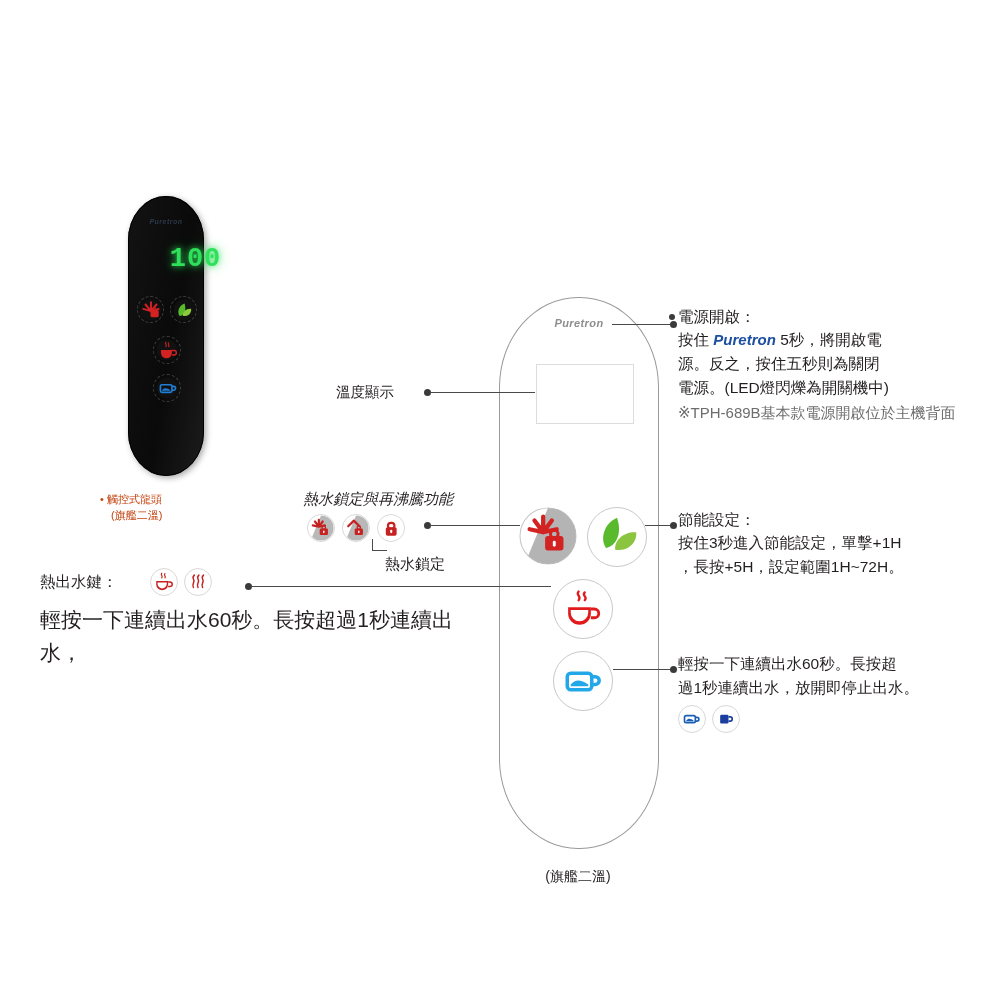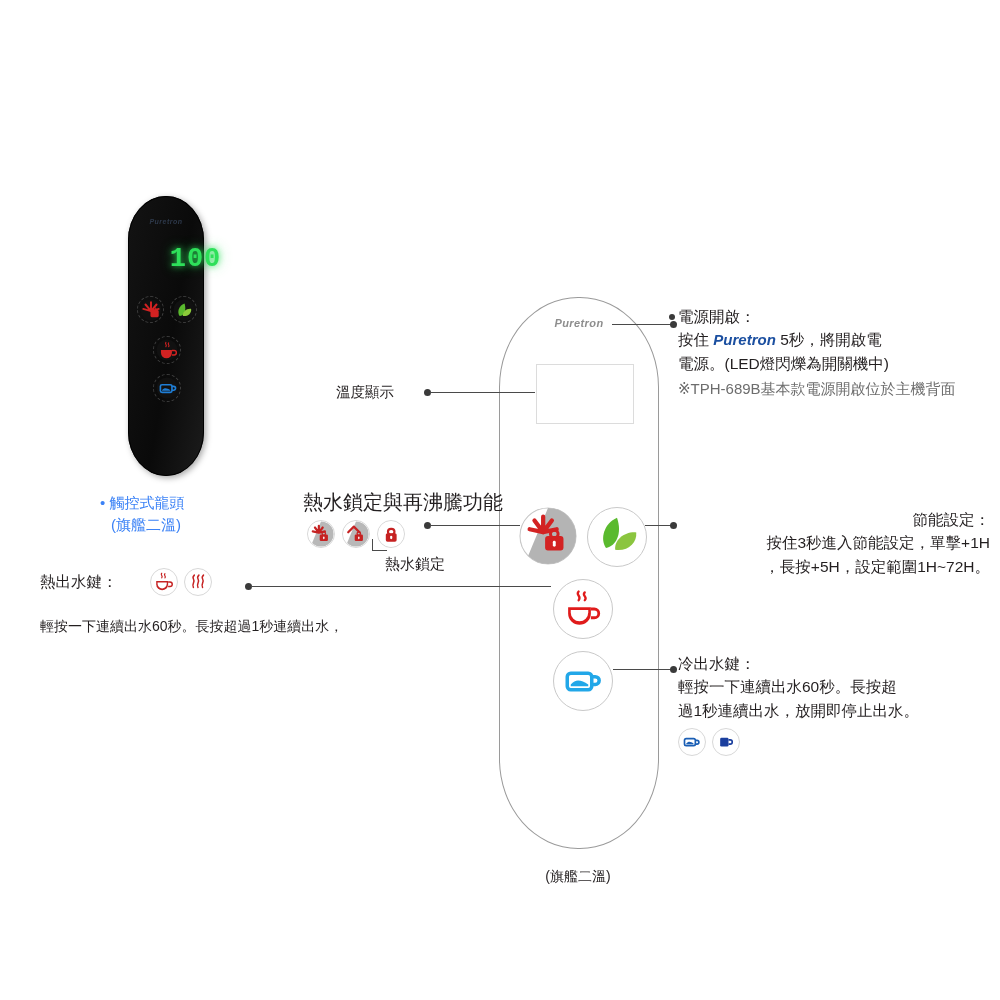--- a/index.html
+++ b/index.html
@@ -40,21 +40,21 @@
     text-shadow:0 0 6px rgba(46,224,90,.85),0 0 14px rgba(46,224,90,.45);
     margin-left:41px;
   }
   .bp-btn{position:absolute;border-radius:50%;border:1px dashed rgba(255,255,255,.20);
           display:flex;align-items:center;justify-content:center;}
   .bp-b1{left:9px; top:100px;width:25px;height:25px;}
   .bp-b2{left:42px;top:100px;width:25px;height:25px;}
   .bp-b3{left:25px;top:140px;width:26px;height:26px;}
   .bp-b4{left:25px;top:178px;width:26px;height:26px;}
 
-  .faucet-cap{position:absolute;left:100px;top:492px;width:190px;font-size:15px;line-height:1.45;color:#3b82f6;}
+  .faucet-cap{position:absolute;left:100px;top:492px;width:190px;font-size:11px;line-height:1.45;color:#c2410c;}
   .faucet-cap .b{letter-spacing:0px;}
 
   
   .white-panel{
     position:absolute;left:499px;top:297px;width:158px;height:550px;
     border:1.3px solid #9a9a9a;border-radius:79px/90px;background:#fff;
   }
   .wp-logo{
     position:absolute;left:0;top:19px;width:158px;text-align:center;
     font-size:11px;font-weight:bold;font-style:italic;color:#8d8d8d;letter-spacing:.4px;
@@ -92,25 +92,25 @@
   .lbl{position:absolute;font-size:14.5px;color:#231f20;white-space:nowrap;}
 
   .icon-row{display:flex;align-items:center;gap:6px;}
   .mini{width:26px;height:26px;border-radius:50%;border:1px solid #d8d8d8;background:#fff;
         display:flex;align-items:center;justify-content:center;overflow:hidden;}
 
   
   .hot-block{position:absolute;left:40px;top:568px;width:430px;}
   .hot-line1{display:flex;align-items:center;gap:10px;}
   .hot-line1 .t{font-size:15.5px;text-align:right;}
-  .hot-desc{font-size:14px;line-height:1.55;margin-top:20px;}
+  .hot-desc{font-size:21px;line-height:1.55;margin-top:8px;}
 
   
   .lock-group{position:absolute;left:303px;top:489px;width:210px;}
-  .lock-title{font-size:20px;line-height:1.3;white-space:nowrap;}
+  .lock-title{font-size:15px;line-height:1.3;white-space:nowrap;font-style:italic;}
   .lock-icons{display:flex;align-items:center;gap:7px;margin-top:5px;margin-left:4px;}
   .lock-sub{position:absolute;left:82px;top:66px;font-size:15px;white-space:nowrap;}
 </style>
 </head>
 <body>
 
 <div class="stage">
 
 
   <div class="black-panel">
@@ -216,35 +216,35 @@
   <div class="hline" style="left:251px;top:586px;width:300px;"></div>
 
   <div class="hline" style="left:613px;top:669px;width:61px;"></div>
   <div class="dot" style="left:670px;top:666px;"></div>
 
   <div class="callout" style="left:678px;top:305px;width:312px;">
     <div class="co-head">電源開啟：</div>
     <div class="co-body">
       <span>按住 </span><span class="pure-inline">Puretron</span><span> 5秒，將開啟電</span>
     </div>
+    <div class="co-body">源。反之，按住五秒則為關閉</div>
     <div class="co-body">電源。(LED燈閃爍為開關機中)</div>
     <div class="co-note">※TPH-689B基本款電源開啟位於主機背面</div>
   </div>
   <div style="position:absolute;left:669px;top:309px;">
     <span class="bullet"></span>
   </div>
 
-  <div class="callout" style="left:678px;top:508px;width:312px;text-align:right;">
+  <div class="callout" style="left:678px;top:508px;width:312px;">
     <div class="co-head">節能設定：</div>
     <div class="co-body">按住3秒進入節能設定，單擊+1H</div>
     <div class="co-body">，長按+5H，設定範圍1H~72H。</div>
   </div>
 
   <div class="callout" style="left:678px;top:652px;width:312px;">
-    <div class="co-head">冷出水鍵：</div>
     <div class="co-body">輕按一下連續出水60秒。長按超</div>
     <div class="co-body">過1秒連續出水，放開即停止出水。</div>
     <div class="icon-row" style="margin-top:5px;">
       <span class="mini">
         <svg width="20" height="20" viewBox="0 0 48 48">
           <rect x="6" y="16" width="26" height="17" rx="4" fill="none" stroke="#1b5fb5" stroke-width="4"></rect>
           <path d="M10 28 c6 -7 11 -5 18 0 v2 h-18 z" fill="#1b5fb5"></path>
           <path d="M32 20 h4 a4.5 4.5 0 0 1 0 9 h-4" fill="none" stroke="#1b5fb5" stroke-width="4"></path>
         </svg>
       </span>

